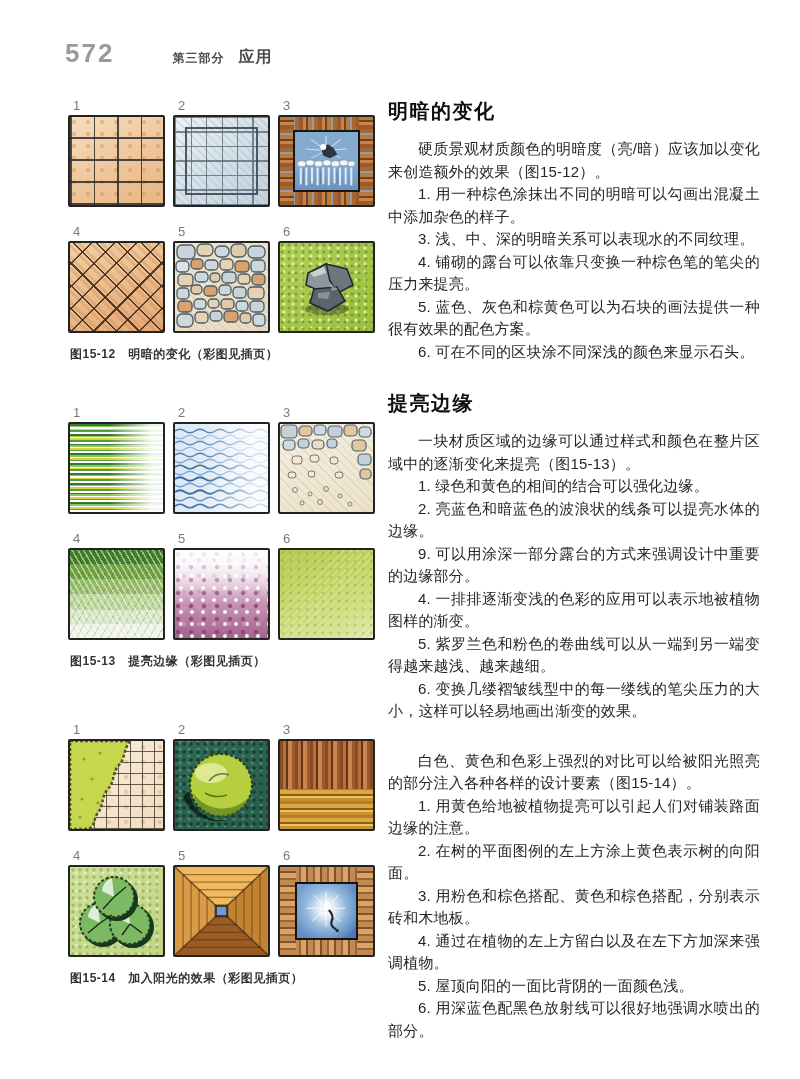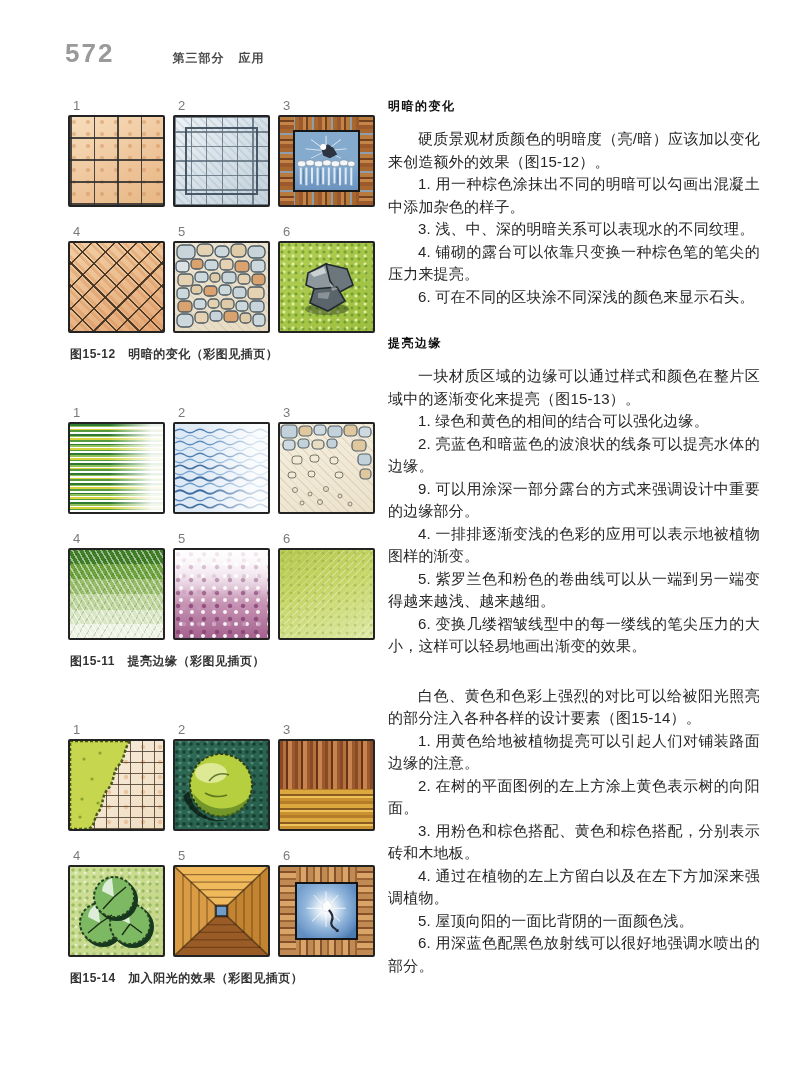--- a/index.html
+++ b/index.html
@@ -4,21 +4,21 @@
 <style>
   html,body{margin:0;padding:0;background:#ffffff;}
   body{width:800px;height:1079px;position:relative;font-family:"Liberation Sans",sans-serif;
        -webkit-font-smoothing:antialiased;}
   .page{position:absolute;inset:0;background:#fff;overflow:hidden;}
 
   
   .hdr{position:absolute;left:65px;top:38px;display:flex;align-items:baseline;}
   .pagenum{font-size:26px;color:#9a9a9a;letter-spacing:2px;font-weight:bold;}
   .part{font-size:12px;color:#4a4a4a;margin-left:58px;font-weight:bold;letter-spacing:1px;}
-  .chapter{font-size:12px;color:#4a4a4a;margin-left:14px;font-weight:bold;letter-spacing:1px;}
+  .chapter{font-size:16px;color:#4a4a4a;margin-left:14px;font-weight:bold;letter-spacing:1px;}
 
   
   .left-col{position:absolute;left:68px;top:98px;width:307px;}
   .right-col{position:absolute;left:388px;top:98px;width:372px;}
 
   
   .fig-grid{display:grid;grid-template-columns:repeat(3,97px);gap:17px 8px;}
   .fig-group{margin:0;}
   .fig-group.g2{margin-top:42px;}
   .fig-group.g3{margin-top:52px;}
@@ -120,21 +120,21 @@
     background:repeating-linear-gradient(0deg,#c08a52 0 5px,#9a6434 5px 7px,#d9a468 7px 12px,#84502a 12px 14px);}
   .f14c6 .water{position:absolute;inset:15px;border:2px solid #141414;
     background:
      radial-gradient(circle at 50% 46%,rgba(255,255,255,.95) 0 4px,rgba(235,243,250,.9) 9px,
        rgba(165,198,230,.75) 20px,rgba(95,145,200,.35) 34px,rgba(80,120,180,0) 62%),
      linear-gradient(135deg,#7aa3cf,#4a77b0);}
 
   
   .section{margin:0 0 0 0;}
   .section + .section{margin-top:27px;}
-  .section h2{font-size:12px;font-weight:bold;color:#0f0f0f;margin:0 0 13px 0;letter-spacing:1.5px;
+  .section h2{font-size:20px;font-weight:bold;color:#0f0f0f;margin:0 0 13px 0;letter-spacing:1.5px;
     font-family:"Liberation Sans",sans-serif;}
   .section p{margin:0;text-indent:2em;font-size:15px;line-height:22.5px;color:#262626;
     text-align:justify;letter-spacing:.2px;}
 </style>
 </head>
 <body>
 
 <div class="page">
 
   <div class="hdr">
@@ -341,21 +341,21 @@
           <div class="cell-num">5</div>
           <div class="sw f13c5">
             <div class="wash-t"></div>
           </div>
         </div>
         <div class="cell">
           <div class="cell-num">6</div>
           <div class="sw f13c6"></div>
         </div>
       </div>
-      <div class="fig-caption">图15-11　提亮边缘（彩图见插页）</div>
+      <div class="fig-caption">图15-13　提亮边缘（彩图见插页）</div>
     </div>
 
     <div class="fig-group g3">
       <div class="fig-grid">
         <div class="cell">
           <div class="cell-num">1</div>
           <div class="sw f14c1">
             <svg viewBox="0 0 93 88">
               <path d="M0 0 H60 C53 9 56 17 48 25 C42 33 45 41 37 49 C31 57 34 65 27 73 C23 81 25 85 18 88 H0 Z" fill="#c6d64e" stroke="#49581a" stroke-width="2.5" stroke-dasharray="3 2"></path>
               <circle cx="14" cy="18" r="1.6" fill="#8aa32e"></circle>
@@ -468,20 +468,21 @@
   </div>
 
   <div class="right-col">
 
     <div class="section">
       <h2>明暗的变化</h2>
       <p>硬质景观材质颜色的明暗度（亮/暗）应该加以变化来创造额外的效果（图15-12）。</p>
       <p>1. 用一种棕色涂抹出不同的明暗可以勾画出混凝土中添加杂色的样子。</p>
       <p>3. 浅、中、深的明暗关系可以表现水的不同纹理。</p>
       <p>4. 铺砌的露台可以依靠只变换一种棕色笔的笔尖的压力来提亮。</p>
+      <p>5. 蓝色、灰色和棕黄色可以为石块的画法提供一种很有效果的配色方案。</p>
       <p>6. 可在不同的区块涂不同深浅的颜色来显示石头。</p>
     </div>
 
     <div class="section">
       <h2>提亮边缘</h2>
       <p>一块材质区域的边缘可以通过样式和颜色在整片区域中的逐渐变化来提亮（图15-13）。</p>
       <p>1. 绿色和黄色的相间的结合可以强化边缘。</p>
       <p>2. 亮蓝色和暗蓝色的波浪状的线条可以提亮水体的边缘。</p>
       <p>9. 可以用涂深一部分露台的方式来强调设计中重要的边缘部分。</p>
       <p>4. 一排排逐渐变浅的色彩的应用可以表示地被植物图样的渐变。</p>

